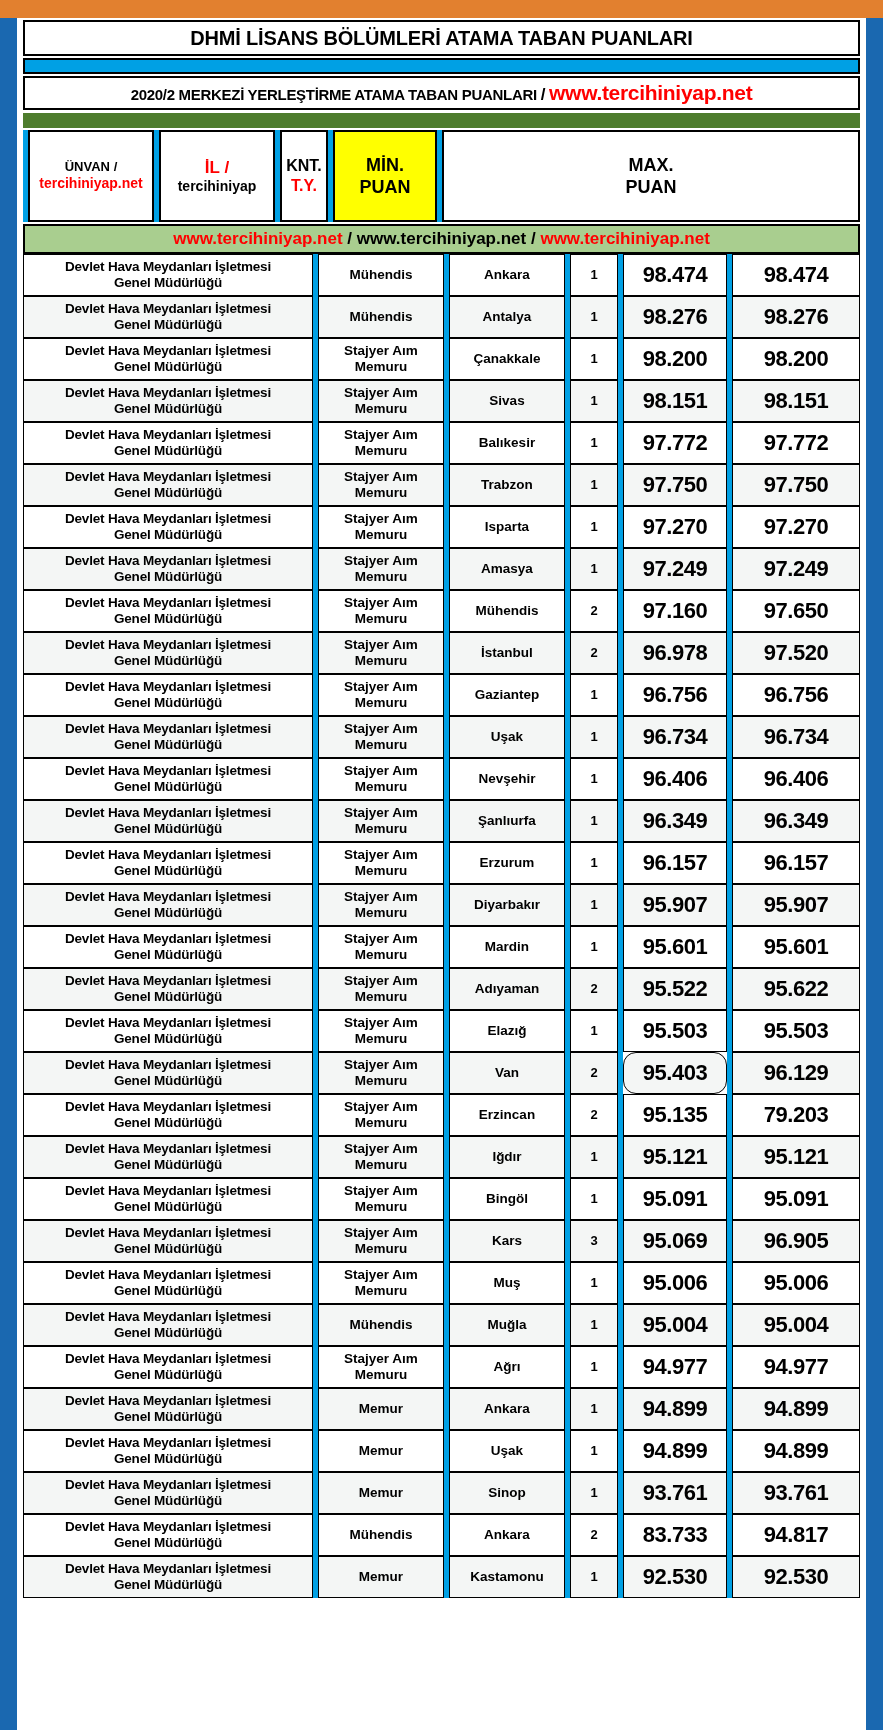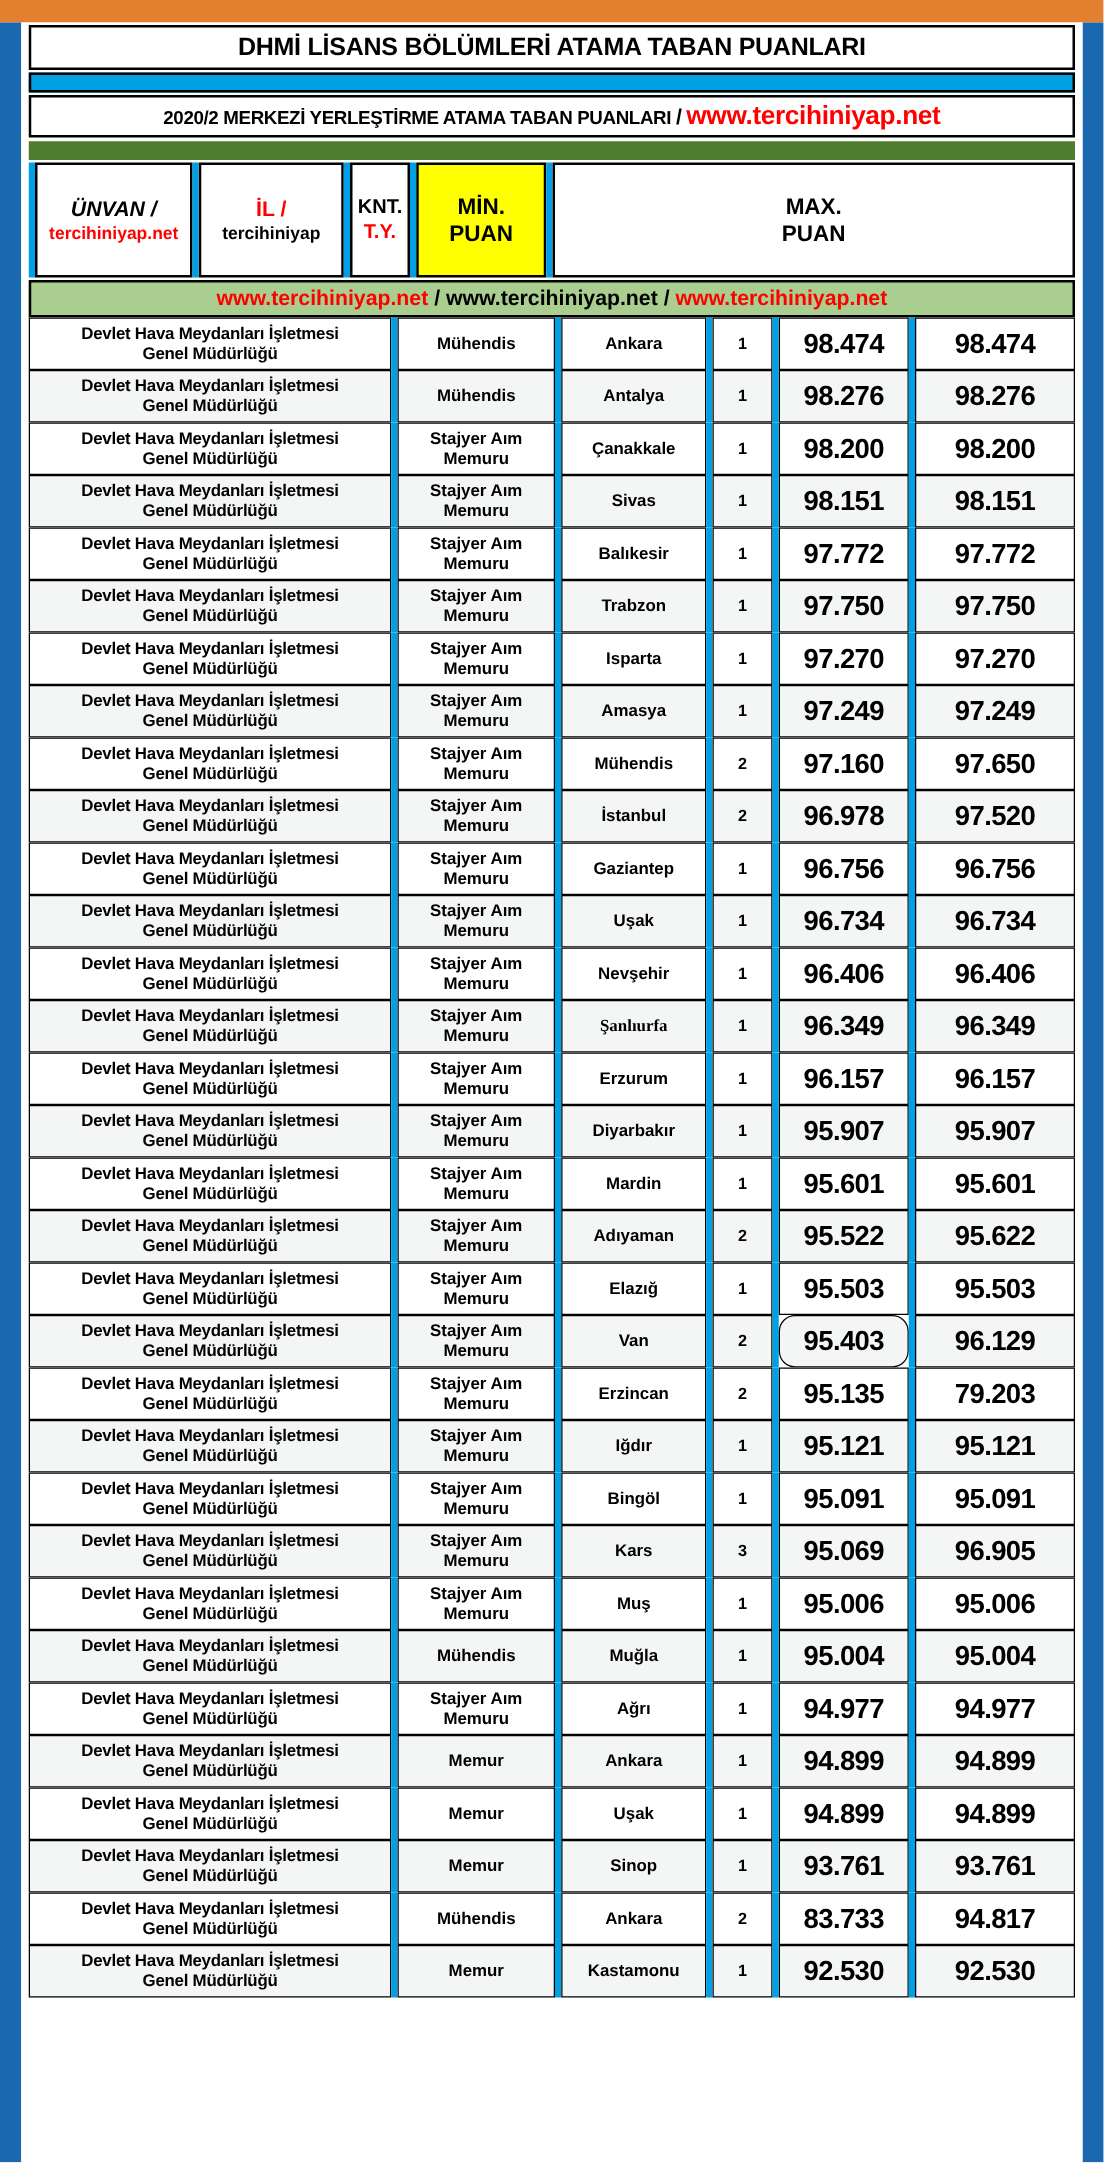--- a/index.html
+++ b/index.html
@@ -123,21 +123,21 @@
     line-height: 1.25;
     overflow: hidden;
   }
   .hdr-gap { width: 5px; background: #00A0E4; flex: none; }
 
   .hdr-l1 { display: block; }
   .hdr-l2 { display: block; }
 
   .hdr-kurum .hdr-l1 { color: #FF0000; font-size: 17px; }
   .hdr-kurum .hdr-l2 { color: #000000; font-size: 20px; }
-  .hdr-unvan .hdr-l1 { color: #000000; font-size: 17px; font-style: italic; }
+  .hdr-unvan .hdr-l1 { color: #000000; font-size: 13px; }
   .hdr-unvan .hdr-l2 { color: #FF0000; font-size: 14px; }
   .hdr-il .hdr-l1    { color: #FF0000; font-size: 17px; }
   .hdr-il .hdr-l2    { color: #000000; font-size: 14px; }
   .hdr-knt .hdr-l1   { color: #000000; font-size: 16px; }
   .hdr-knt .hdr-l2   { color: #FF0000; font-size: 16px; }
   .hdr-min { background: #FFFF00; }
   .hdr-min .hdr-l1, .hdr-min .hdr-l2 { color: #000000; font-size: 18px; }
   .hdr-max .hdr-l1, .hdr-max .hdr-l2 { color: #000000; font-size: 18px; }
   .hdr-kurum .slash { color: #FF0000; }
   .hdr-unvan .slash { color: #000000; }
@@ -606,21 +606,21 @@
           <div class="cell c-kurum two-line" style="flex: 0 0 290px;">
             <span>Devlet Hava Meydanları İşletmesi</span>
             <span>Genel Müdürlüğü</span>
           </div>
           <div class="gap"></div>
           <div class="cell c-unvan two-line" style="flex: 0 0 126px;">
             <span>Stajyer Aım</span>
             <span>Memuru</span>
           </div>
           <div class="gap"></div>
-          <div class="cell c-il" style="flex: 0 0 116px; font-family: Liberation Serif, serif;">
+          <div class="cell c-il" style="flex: 0 0 116px;">
             <span>Şanlıurfa</span>
           </div>
           <div class="gap"></div>
           <div class="cell c-knt" style="flex: 0 0 48px;">
             <span>1</span>
           </div>
           <div class="gap"></div>
           <div class="cell c-min" style="flex: 0 0 104px;">
             <span>96.349</span>
           </div>

